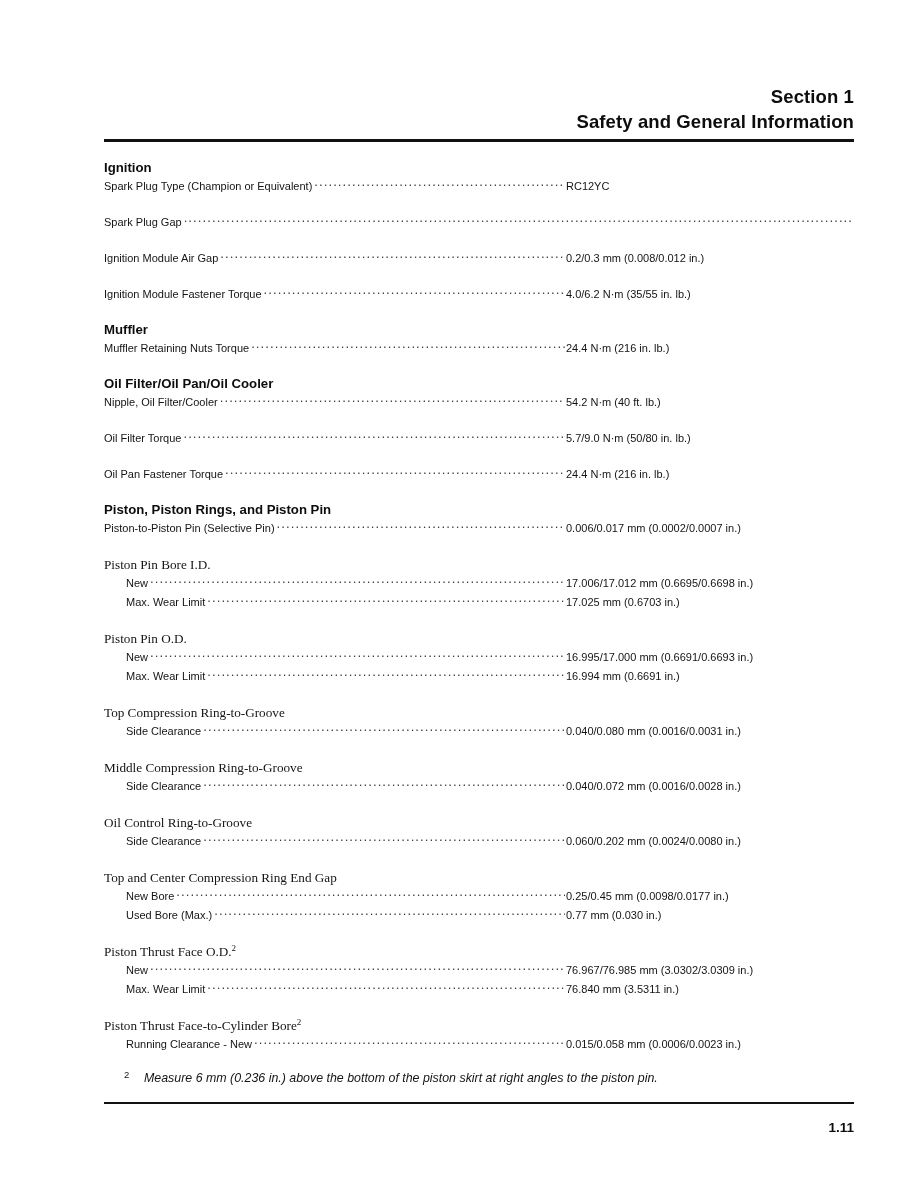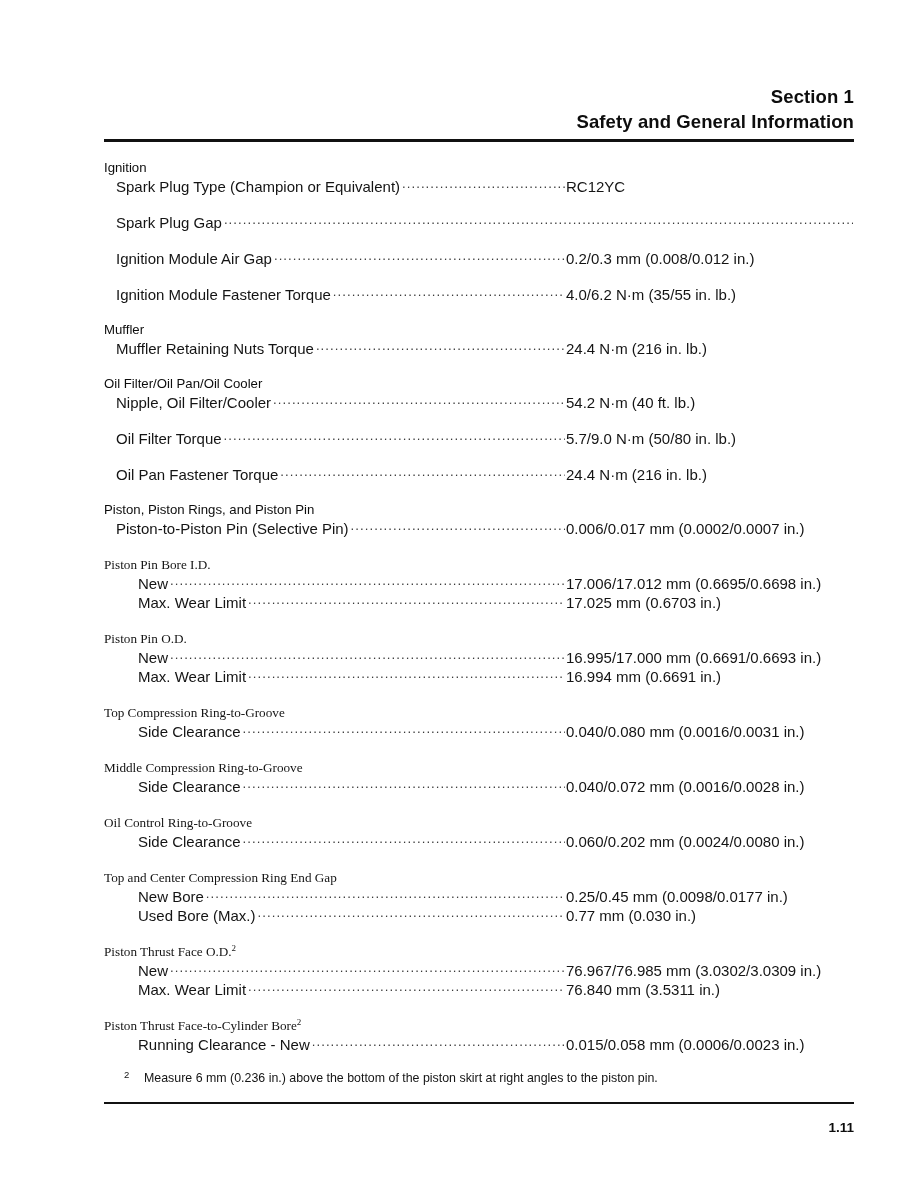--- a/index.html
+++ b/index.html
@@ -54,21 +54,21 @@
     top: 158px;
     width: 750px;
   }
 
   .group {
     margin-bottom: 0;
   }
 
   .group-title {
     font-size: 13.2px;
-    font-weight: normal;
+    font-weight: bold;
     line-height: 19px;
     color: #0d0d0d;
     margin-top: 16px;
     margin-bottom: 0px;
     white-space: nowrap;
   }
   .group:first-child .group-title { margin-top: 0; }
 
   .sub-title {
     font-size: 13.2px;
@@ -76,26 +76,25 @@
     color: #141414;
     margin-top: 17px;
     white-space: nowrap;
     font-family: Liberation Serif, serif;
   }
 
   
   .row {
     display: flex;
     align-items: baseline;
-    font-size: 15px;
+    font-size: 11px;
     line-height: 19px;
     color: #141414;
     white-space: nowrap;
     margin-top: 0px;
-    margin-left: 12px;
   }
   .row.spaced { margin-top: 17px; }
   .row.indent { padding-left: 22px; }
 
   .row .label {
     flex: 0 0 auto;
   }
   .row .leader {
     flex: 1 1 auto;
     overflow: hidden;
@@ -139,21 +138,21 @@
     white-space: nowrap;
   }
   .footnote .fn-mark {
     font-size: 9.5px;
     vertical-align: super;
     width: 20px;
     flex: 0 0 20px;
     position: relative;
     top: -4px;
   }
-  .footnote .fn-text { flex: 1 1 auto; }
+  .footnote .fn-text { flex: 1 1 auto; font-style: italic; }
 
   
   .footer-rule {
     position: absolute;
     left: 100px;
     top: 1102px;
     width: 750px;
     height: 2px;
     background: #111111;
   }

